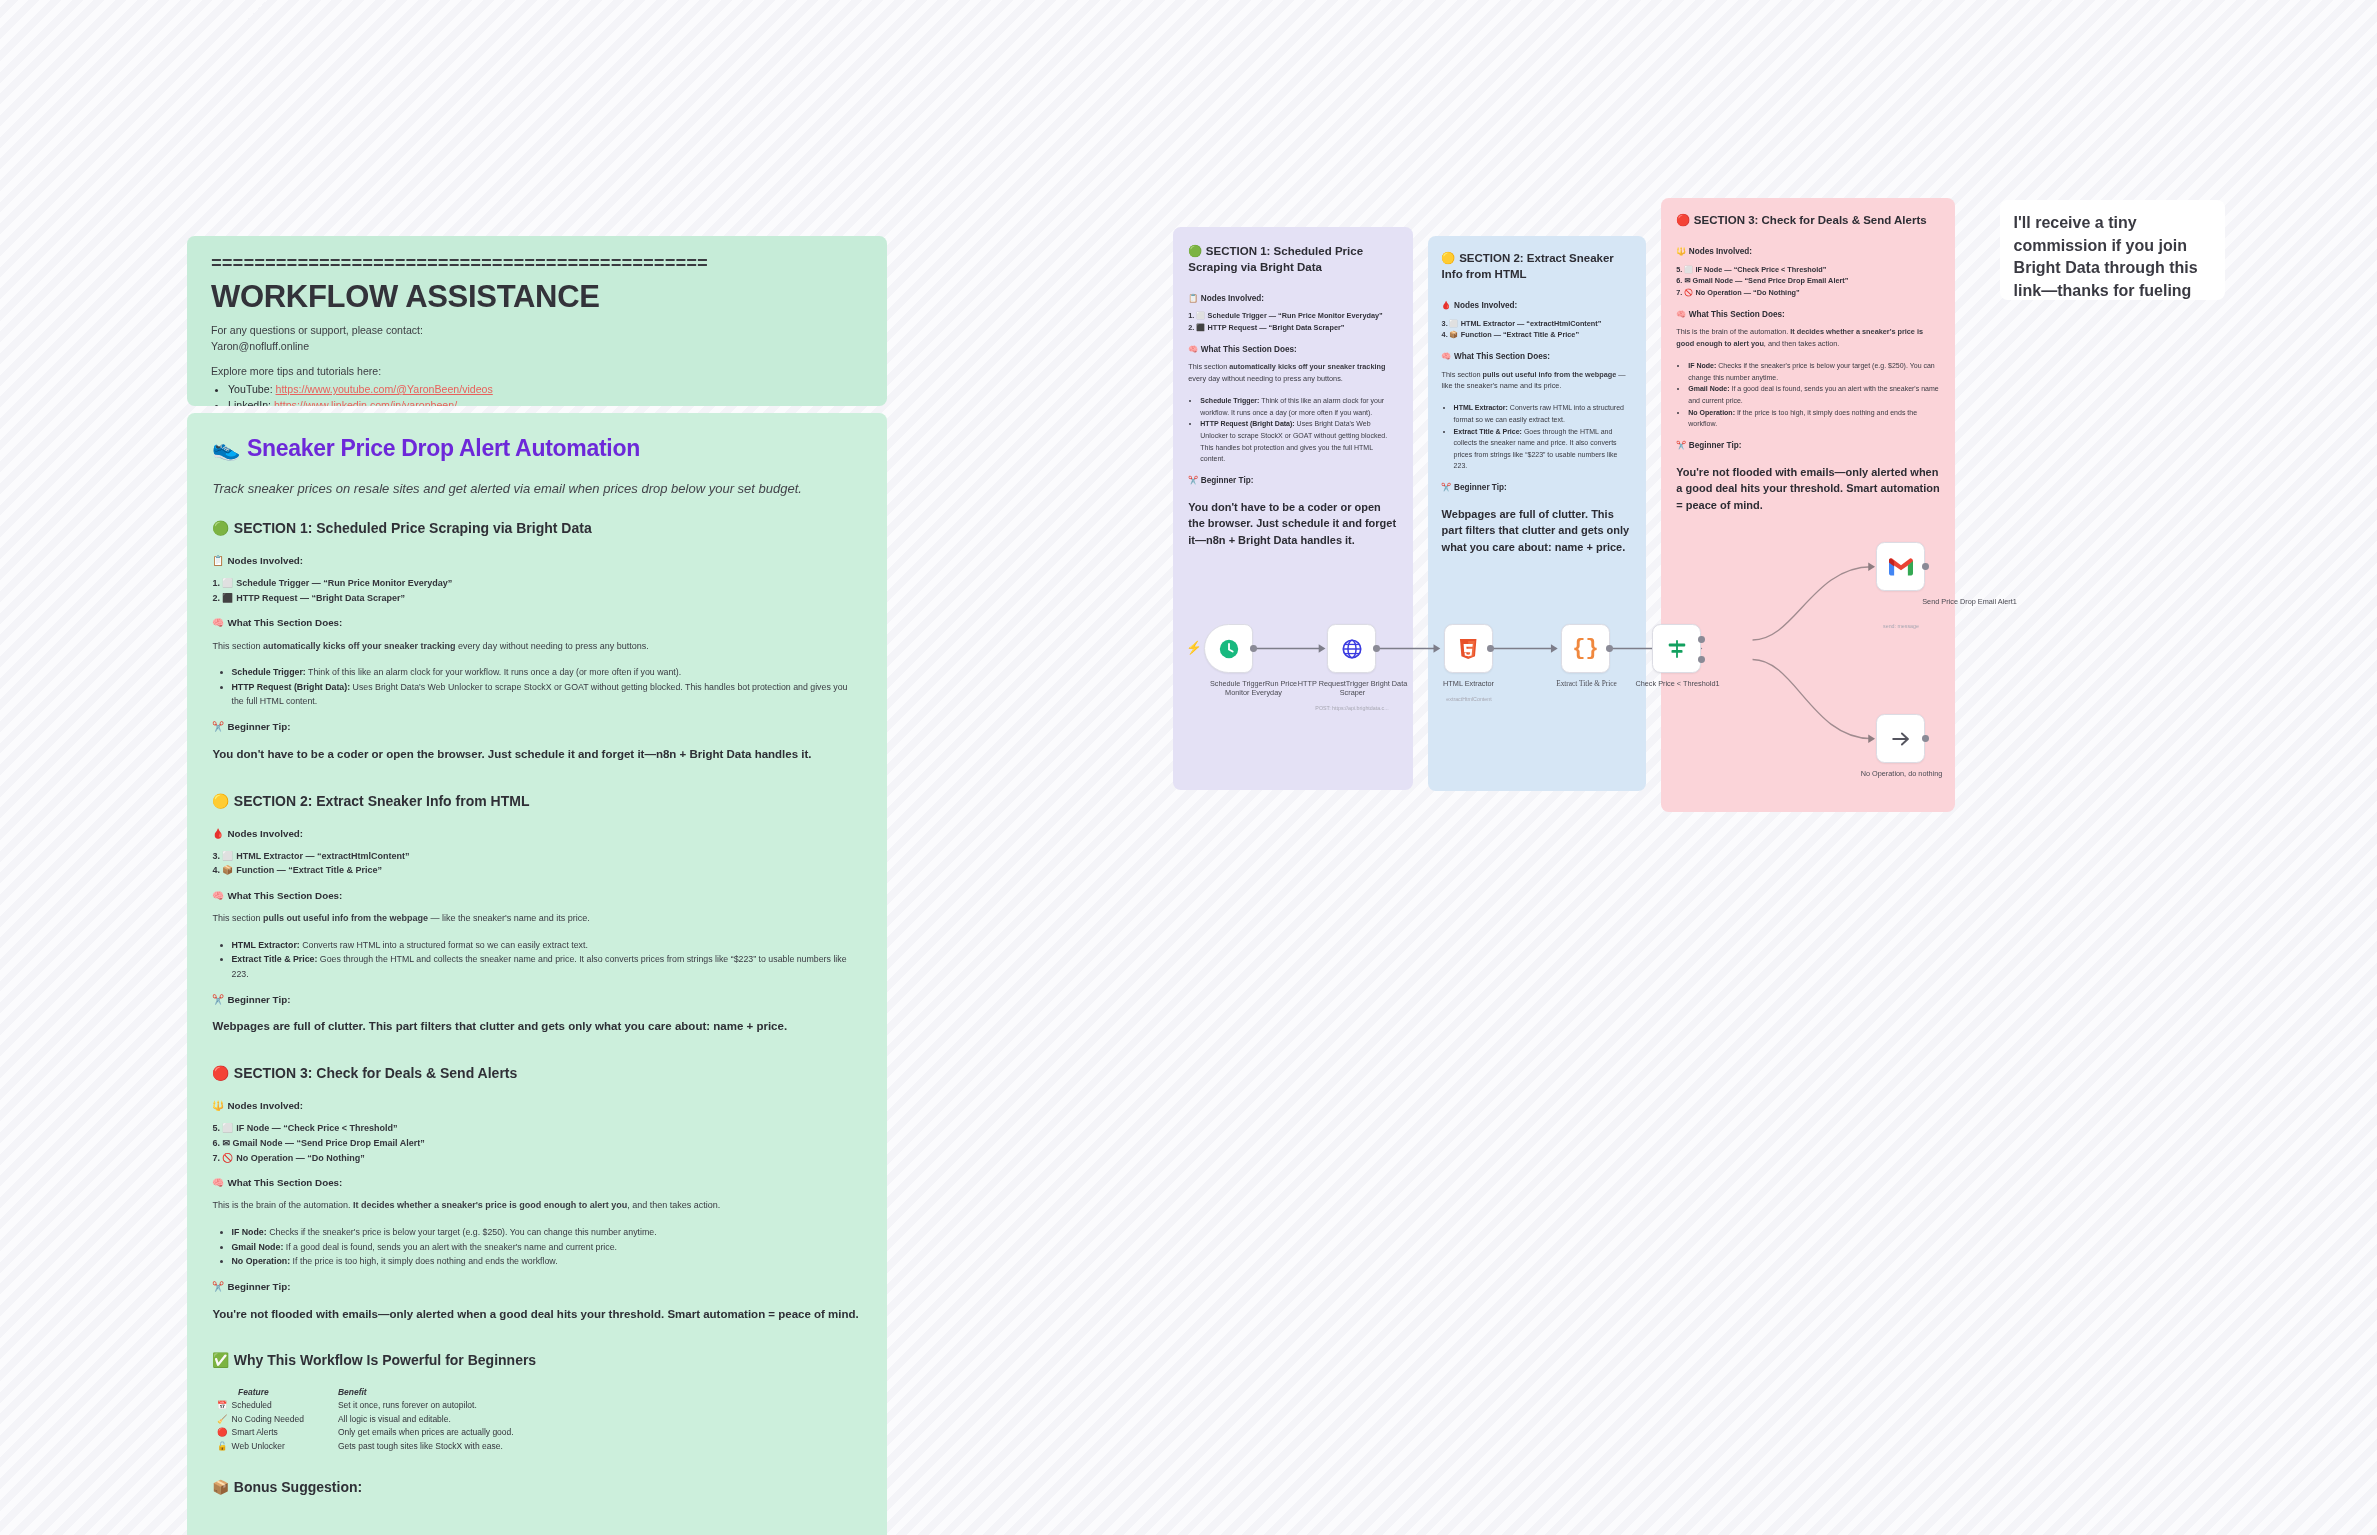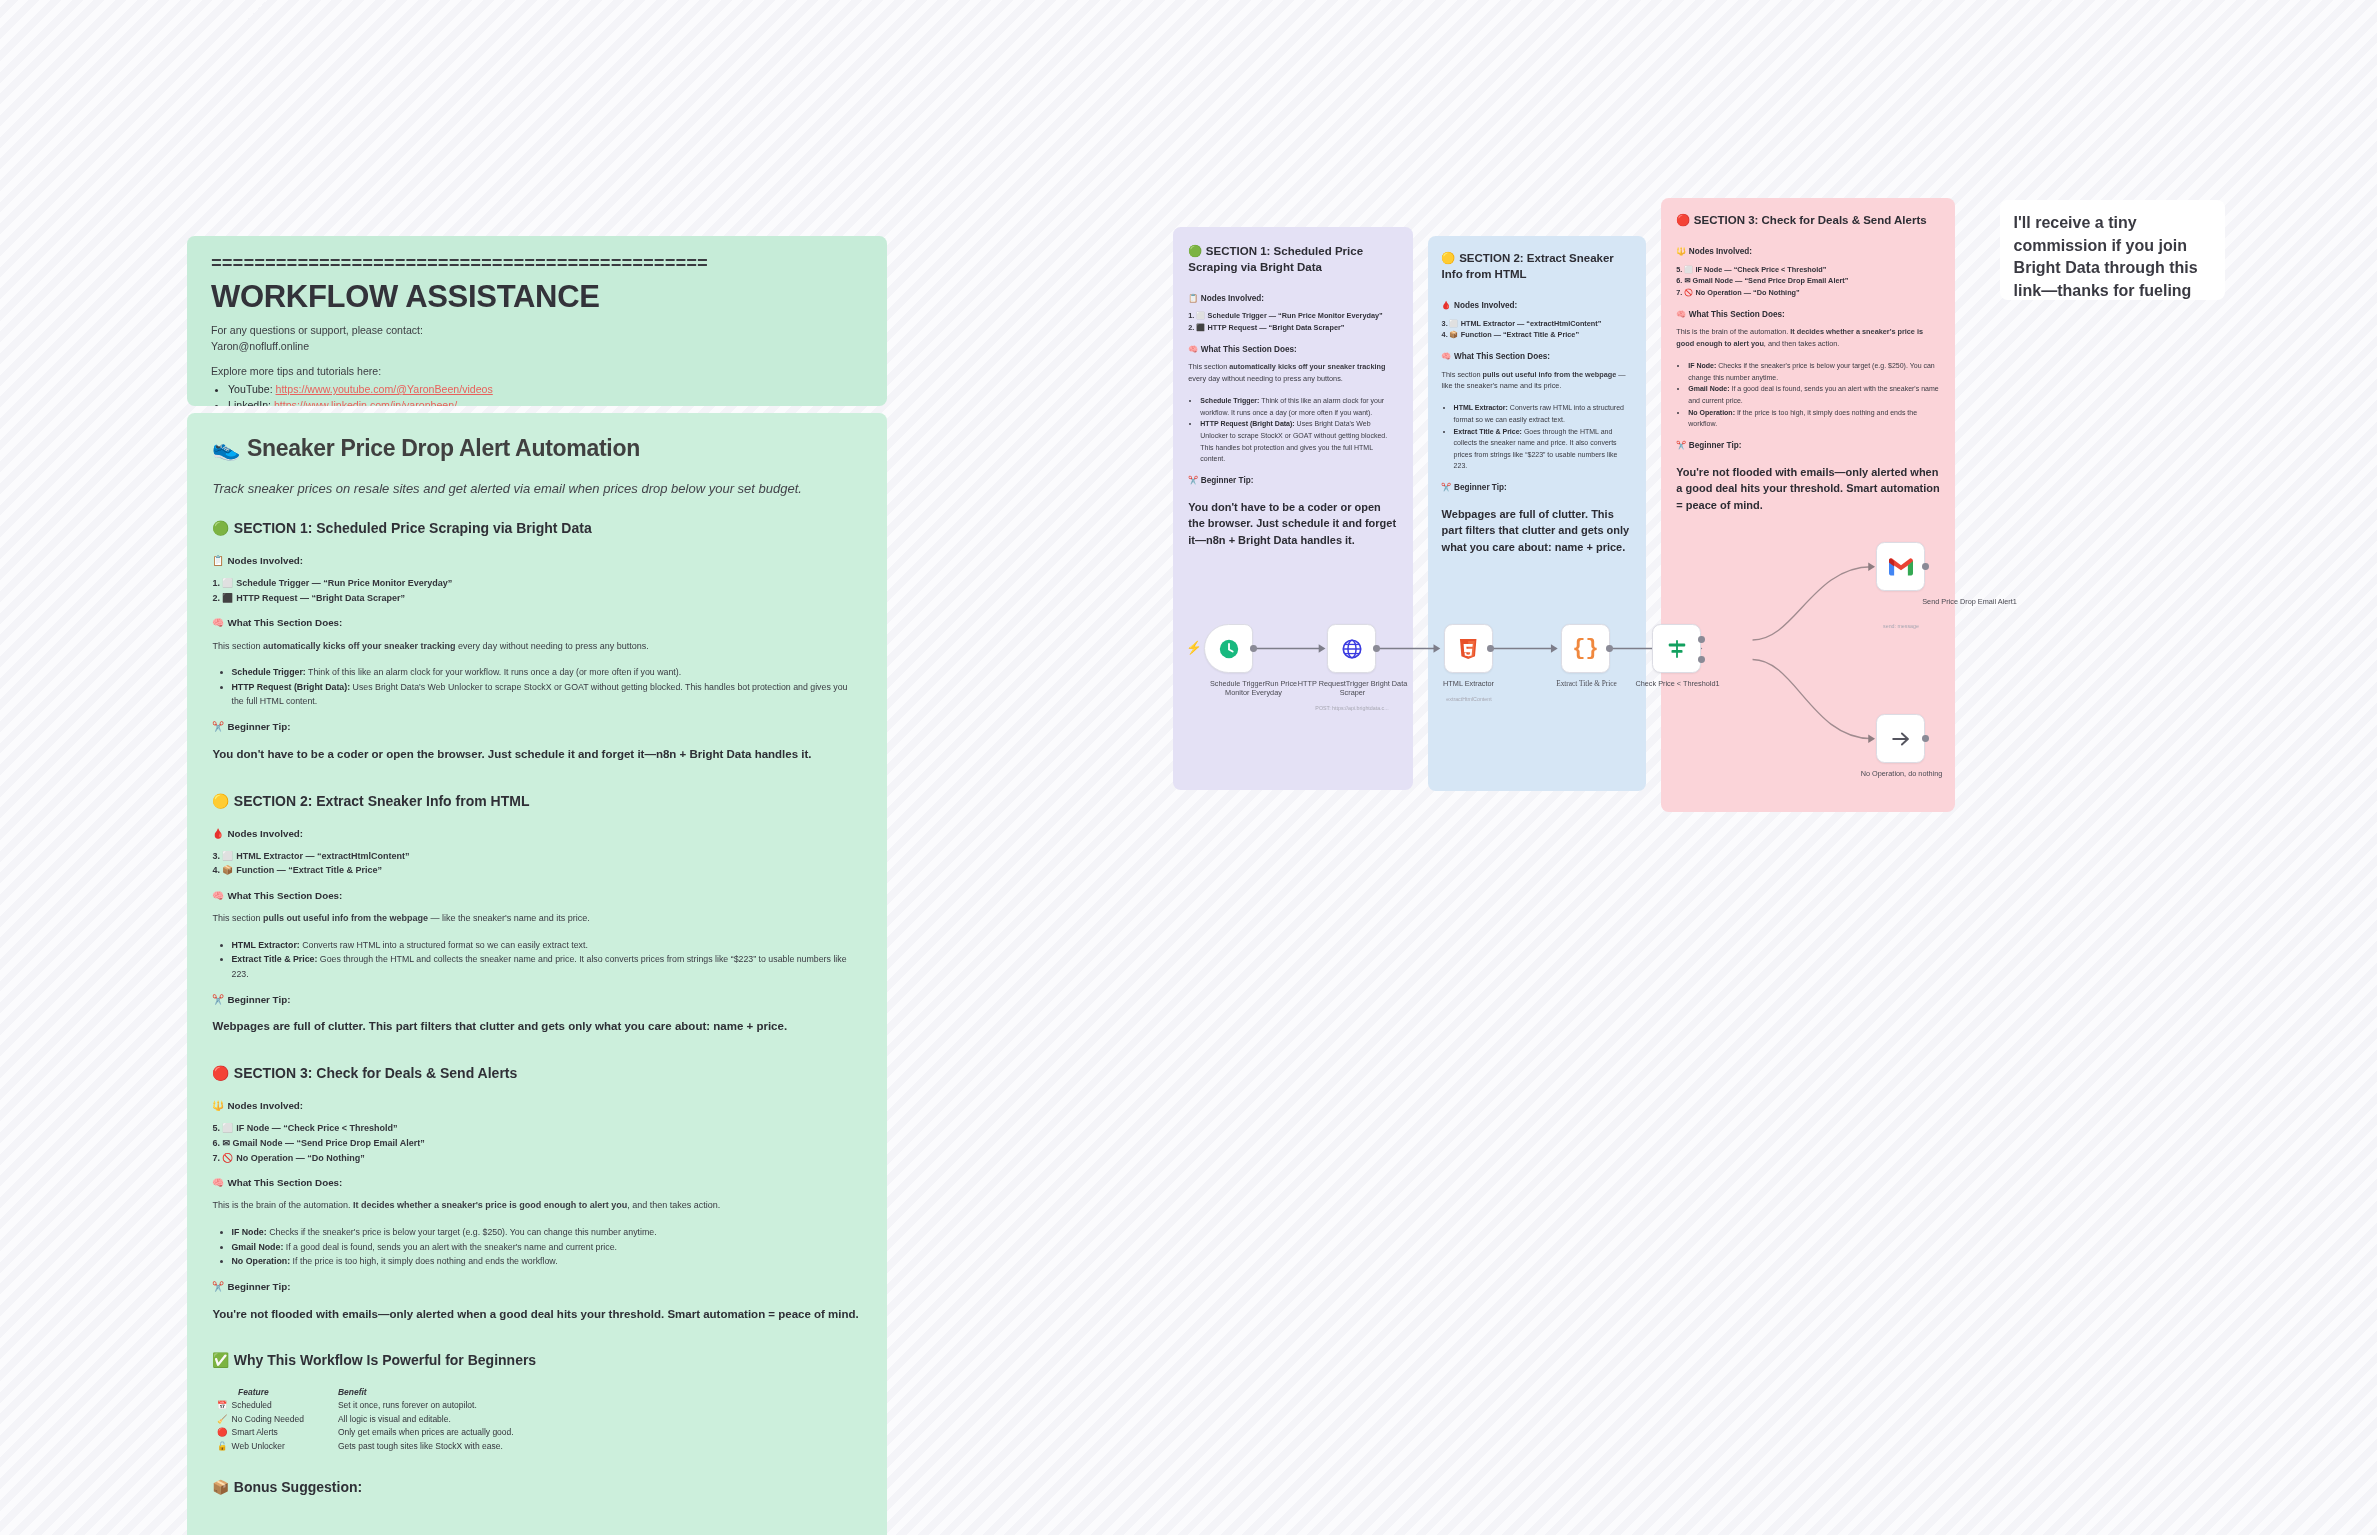--- a/index.html
+++ b/index.html
@@ -78,21 +78,21 @@
     top: 380px;
     width: 700px;
     height: 1157px;
     background: #ccefdc;
     padding: 22px 25.5px 25.5px 25.5px;
   }
   #doc-note h1 {
     font-size: 23px;
     font-weight: 700;
     letter-spacing: -0.3px;
-    color: #404040;
+    color: #6d28d9;
     margin-bottom: 19px;
   }
   .doc-lead {
     font-size: 13px;
     font-style: italic;
     color: #43434a;
     margin-bottom: 24px;
   }
   #doc-note h2 {
     font-size: 14px;

